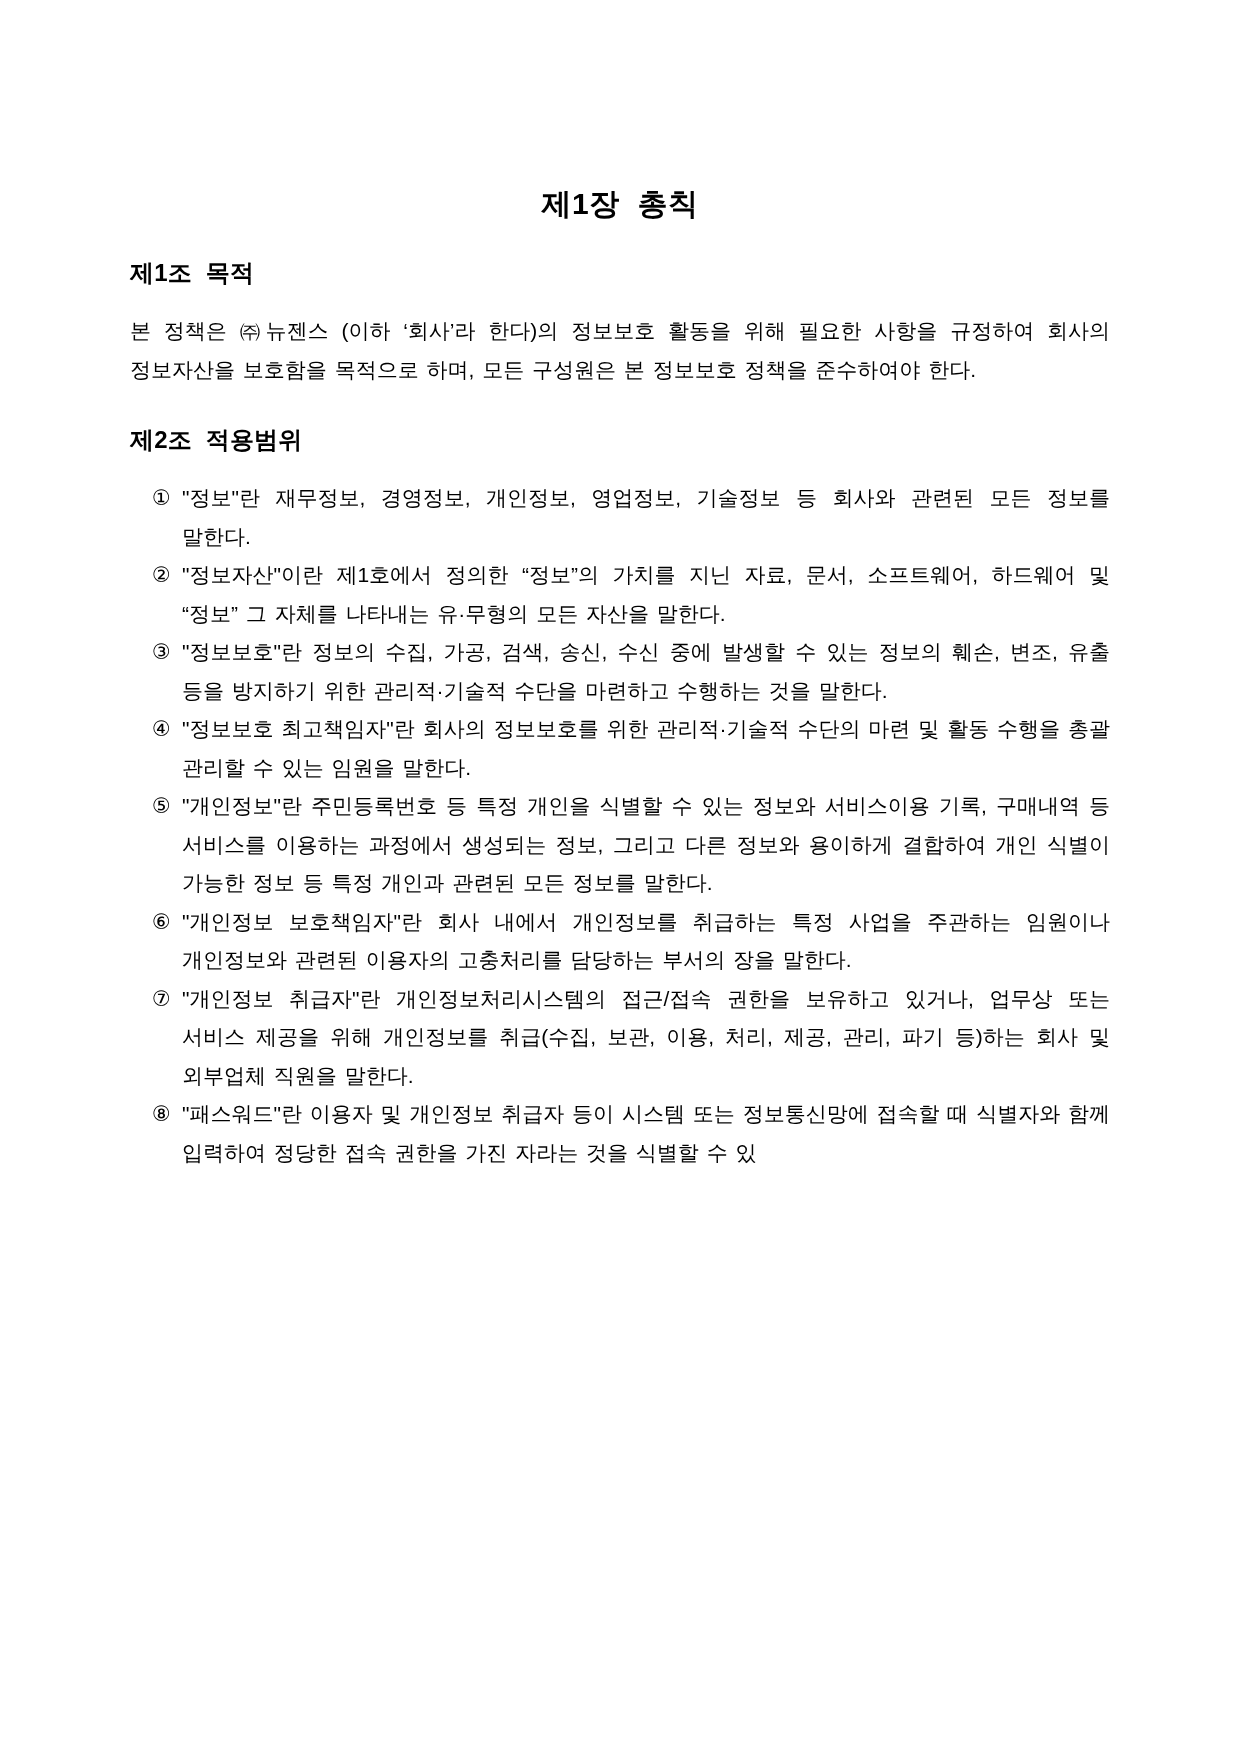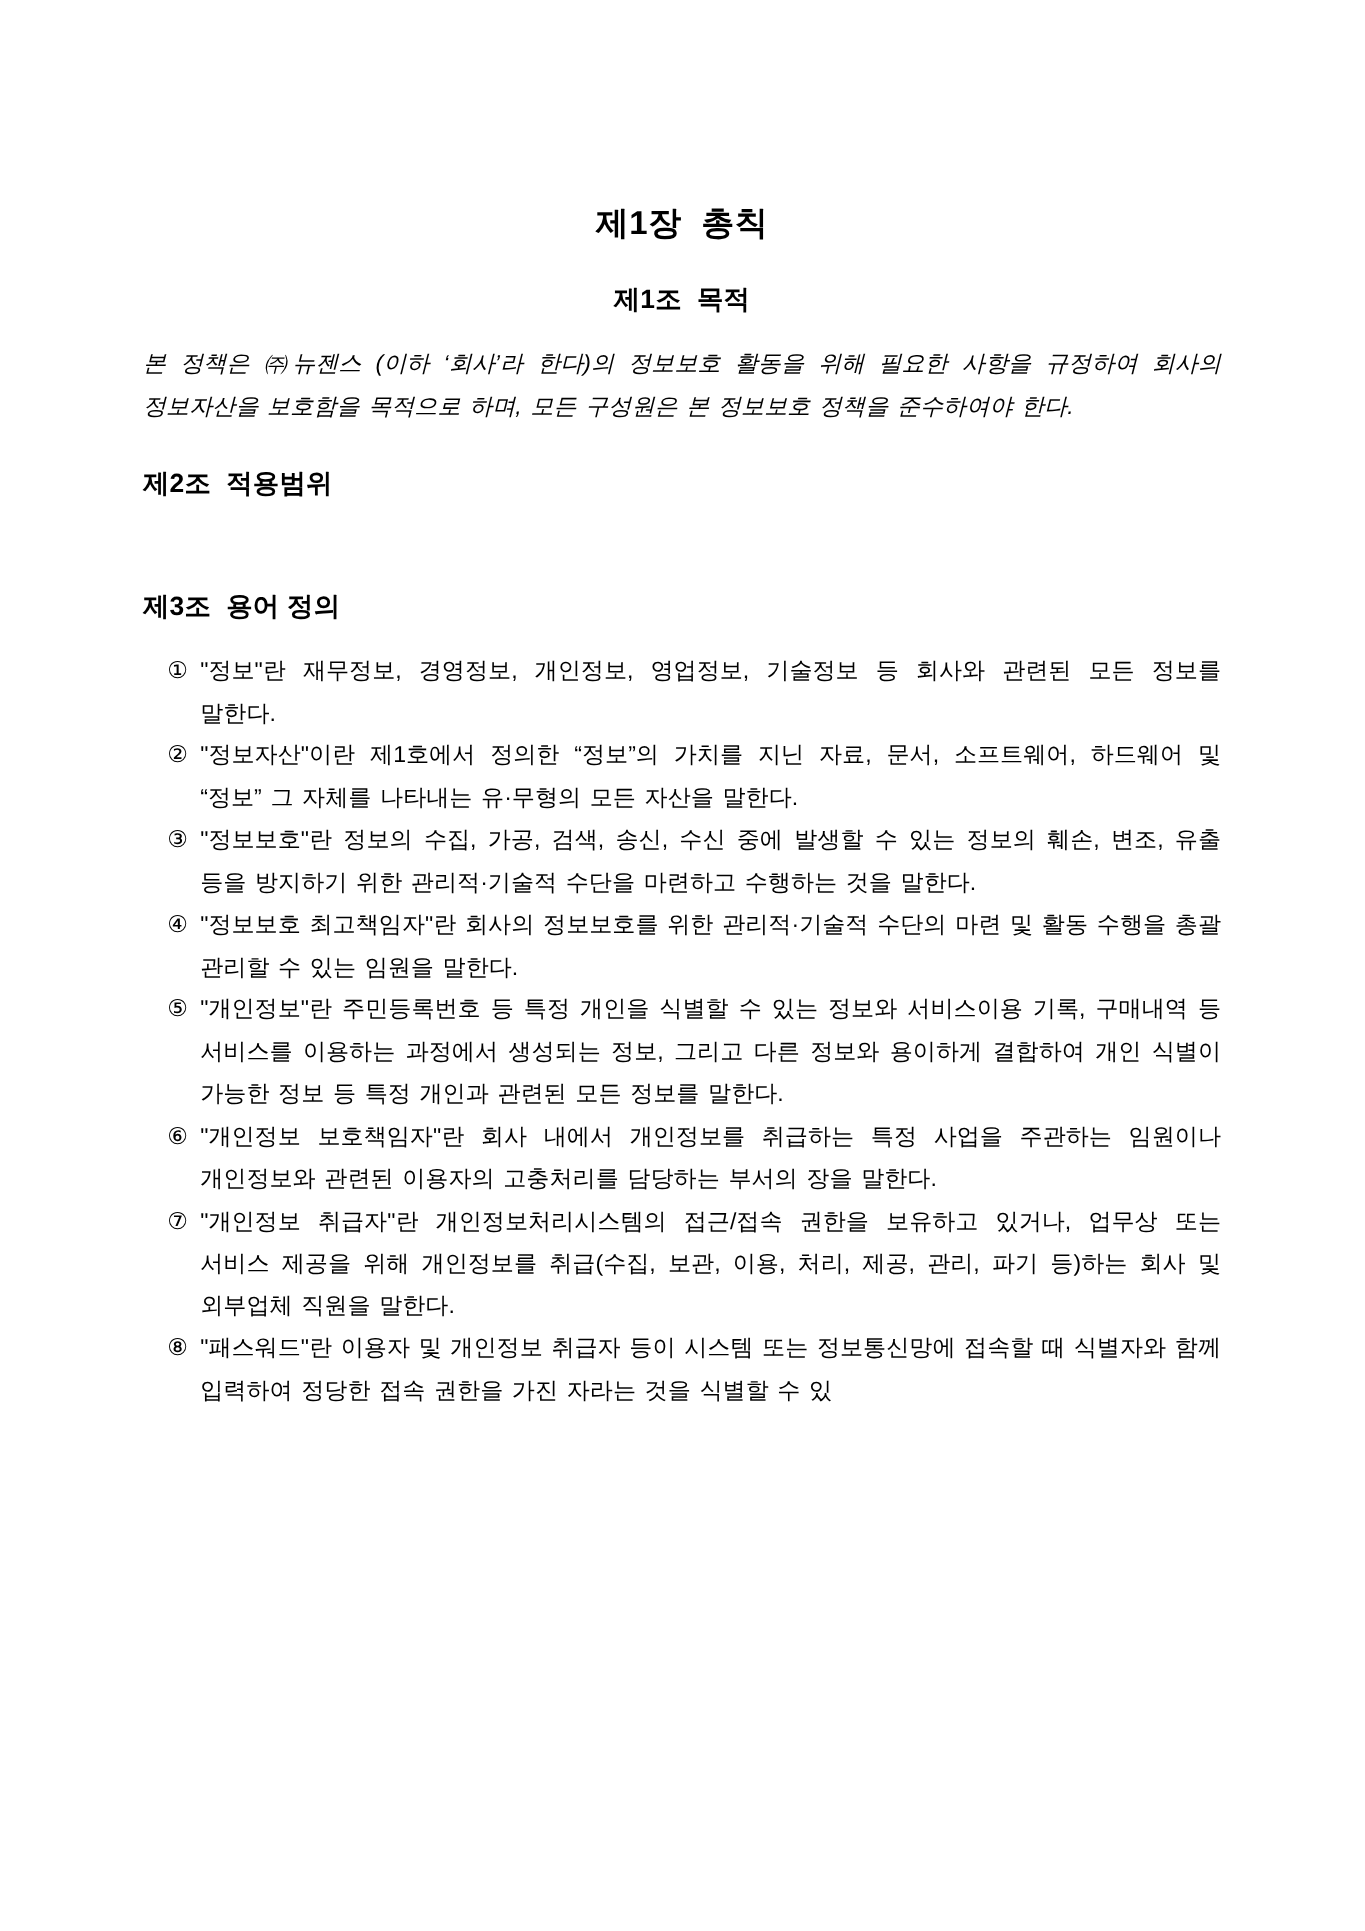--- a/index.html
+++ b/index.html
@@ -29,31 +29,30 @@
     letter-spacing: 0.5px;
   }
   h2.article-heading {
     font-size: 24px;
     line-height: 34px;
     font-weight: 700;
     margin: 0;
     white-space: pre-wrap;
     letter-spacing: 0.2px;
   }
-  h2.article-1 { margin-top: 32px; text-align: center; }
+  h2.article-1 { margin-top: 32px; }
   h2.article-2 { margin-top: 34px; }
   h2.article-3 { margin-top: 78px; }
   p.article-body {
     margin: 22px 0 0 0;
     font-size: 21px;
     line-height: 38.5px;
     text-align: justify;
     word-spacing: 2px;
     word-break: keep-all;
-    font-style: italic;
   }
   ol.defs {
     list-style: none;
     margin: 22px 0 0 0;
     padding: 0;
     font-size: 21px;
     line-height: 38.5px;
   }
   ol.defs li {
     position: relative;
@@ -78,21 +77,20 @@
   <section>
     <h2 class="article-heading article-1">제1조  목적</h2>
     <p class="article-body">본 정책은 ㈜뉴젠스 (이하 ‘회사’라 한다)의 정보보호 활동을 위해 필요한 사항을 규정하여 회사의 정보자산을 보호함을 목적으로 하며, 모든 구성원은 본 정보보호 정책을 준수하여야 한다.</p>
   </section>
 
   <section>
     <h2 class="article-heading article-2">제2조  적용범위</h2>
   </section>
 
   <section>
-    <h2 class="article-heading article-3">제3조  용어 정의</h2>
 
     <ol class="defs">
       <li>
         <span class="marker">①</span>
         <span>"정보"란 재무정보, 경영정보, 개인정보, 영업정보, 기술정보 등 회사와 관련된 모든 정보를 말한다.</span>
       </li>
       <li>
         <span class="marker">②</span>
         <span>"정보자산"이란 제1호에서 정의한 “정보”의 가치를 지닌 자료, 문서, 소프트웨어, 하드웨어 및 “정보” 그 자체를 나타내는 유·무형의 모든 자산을 말한다.</span>
       </li>

